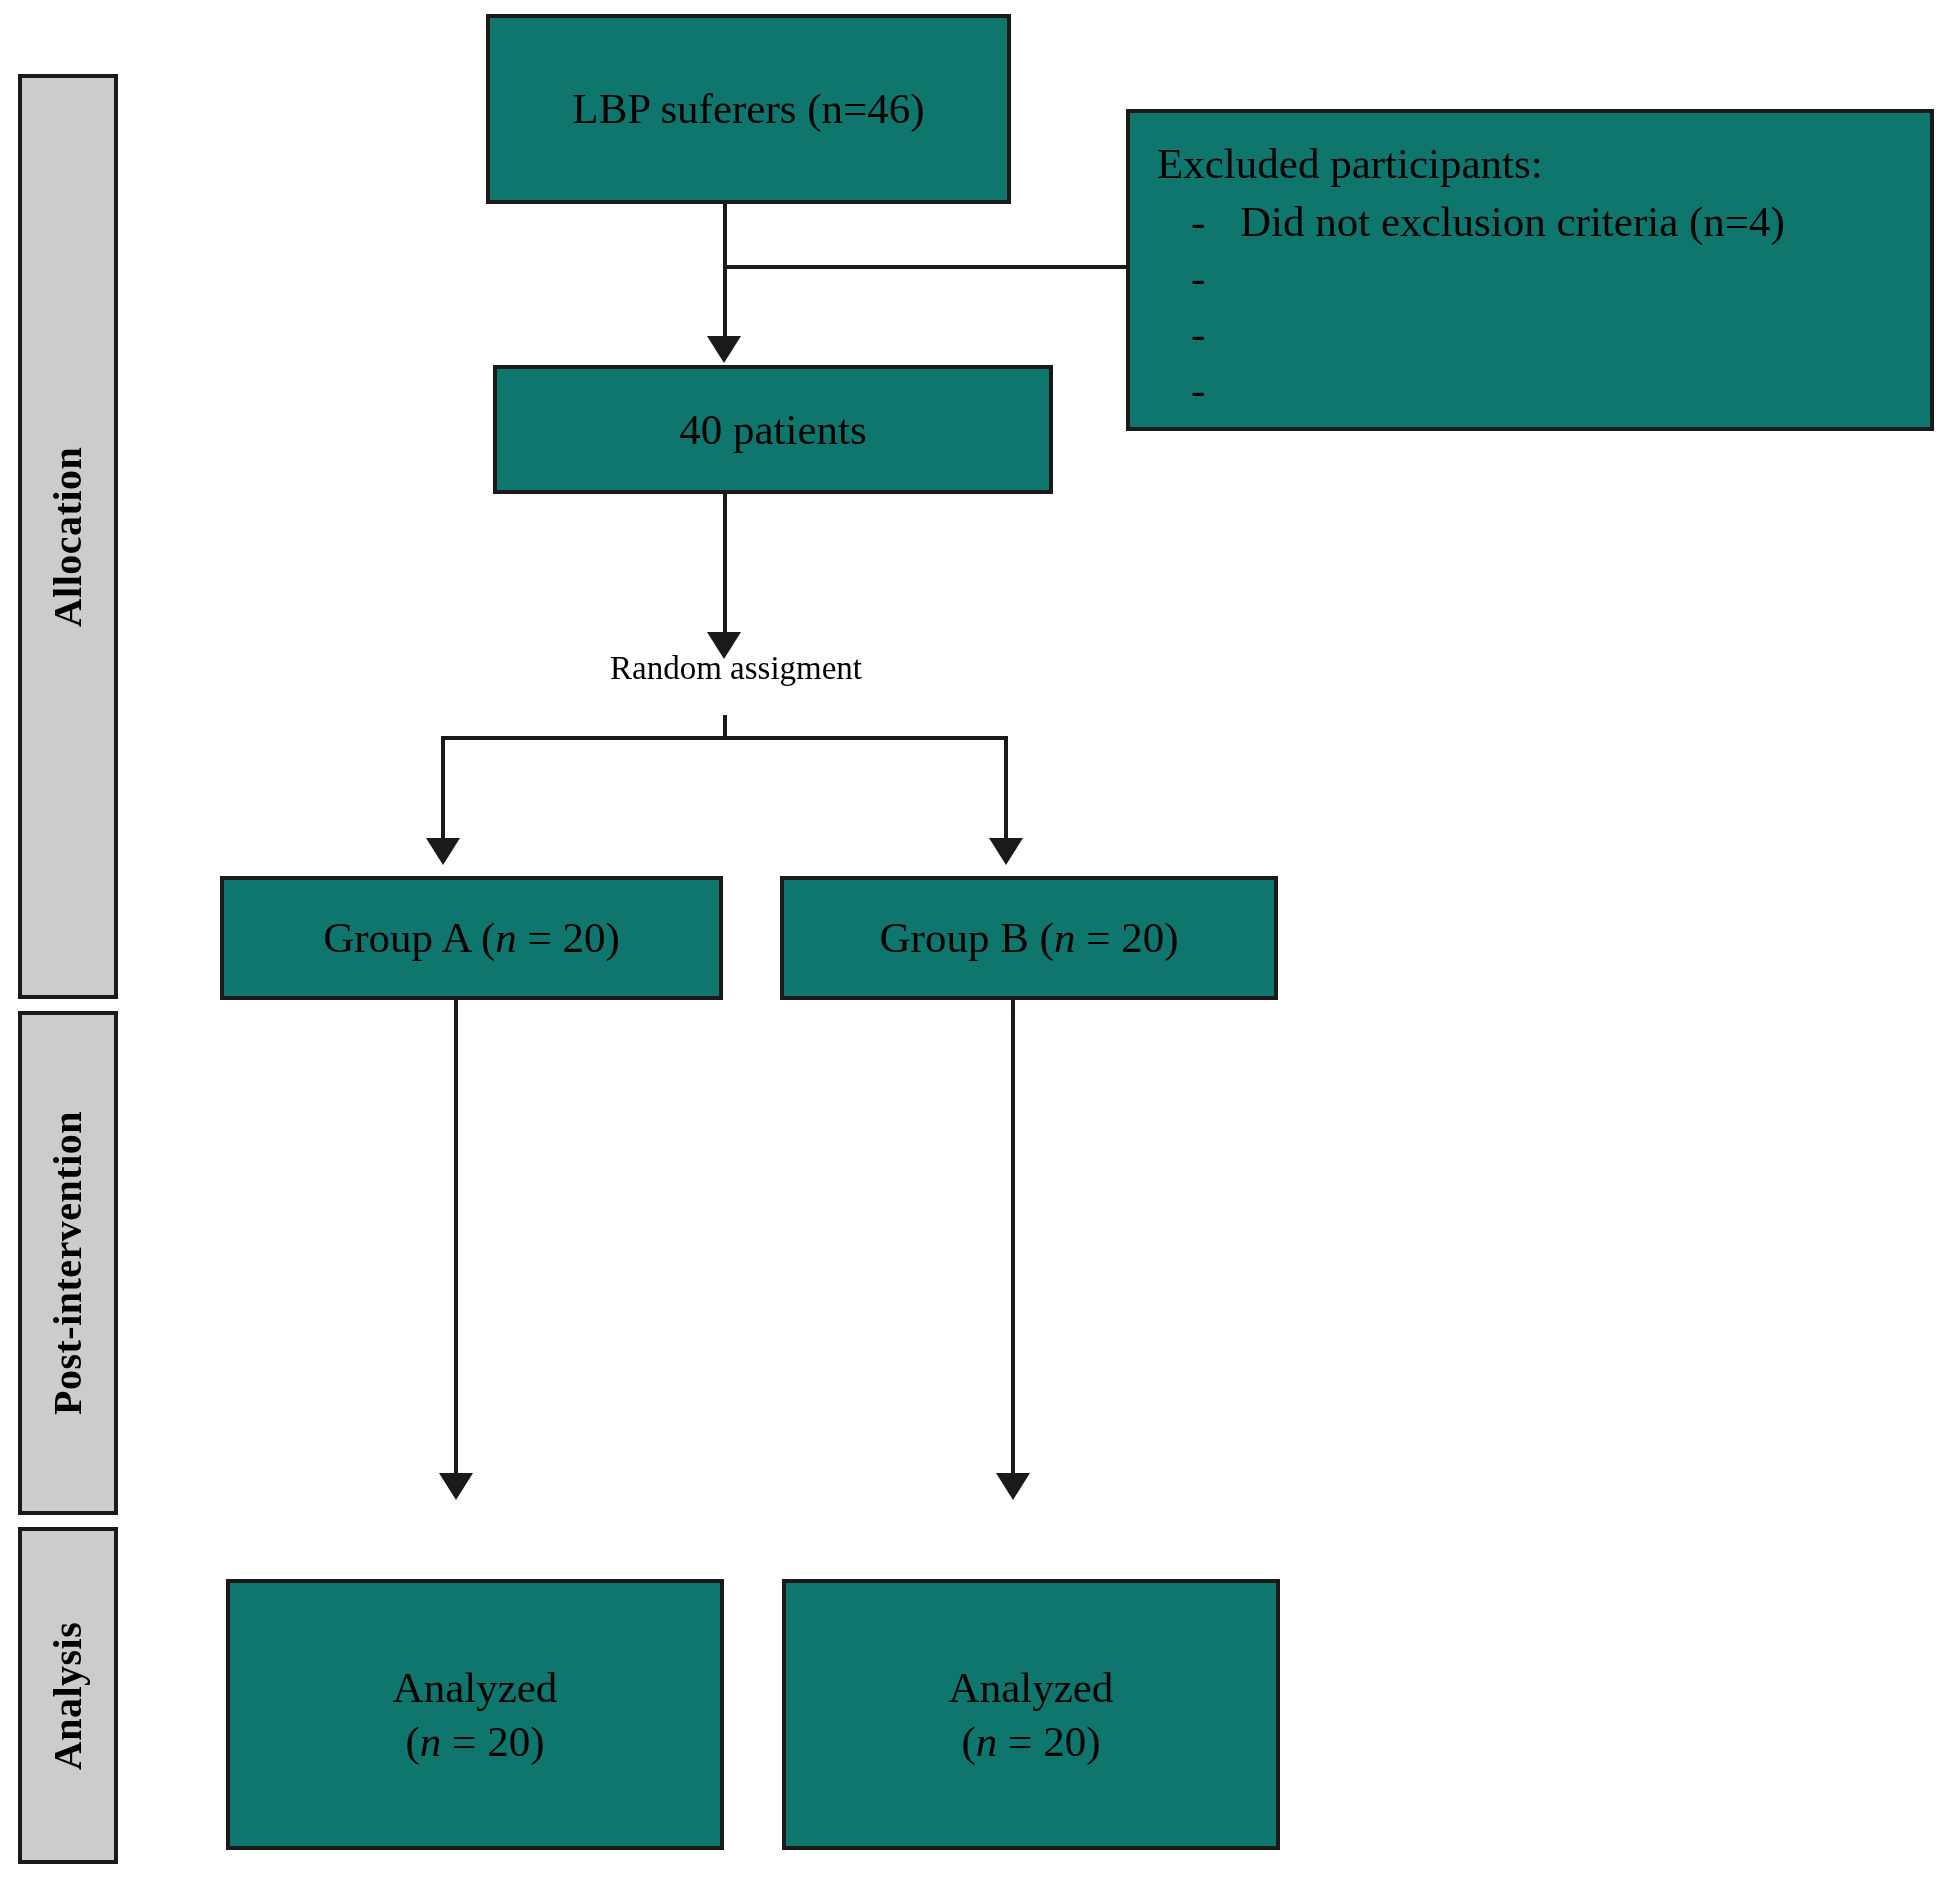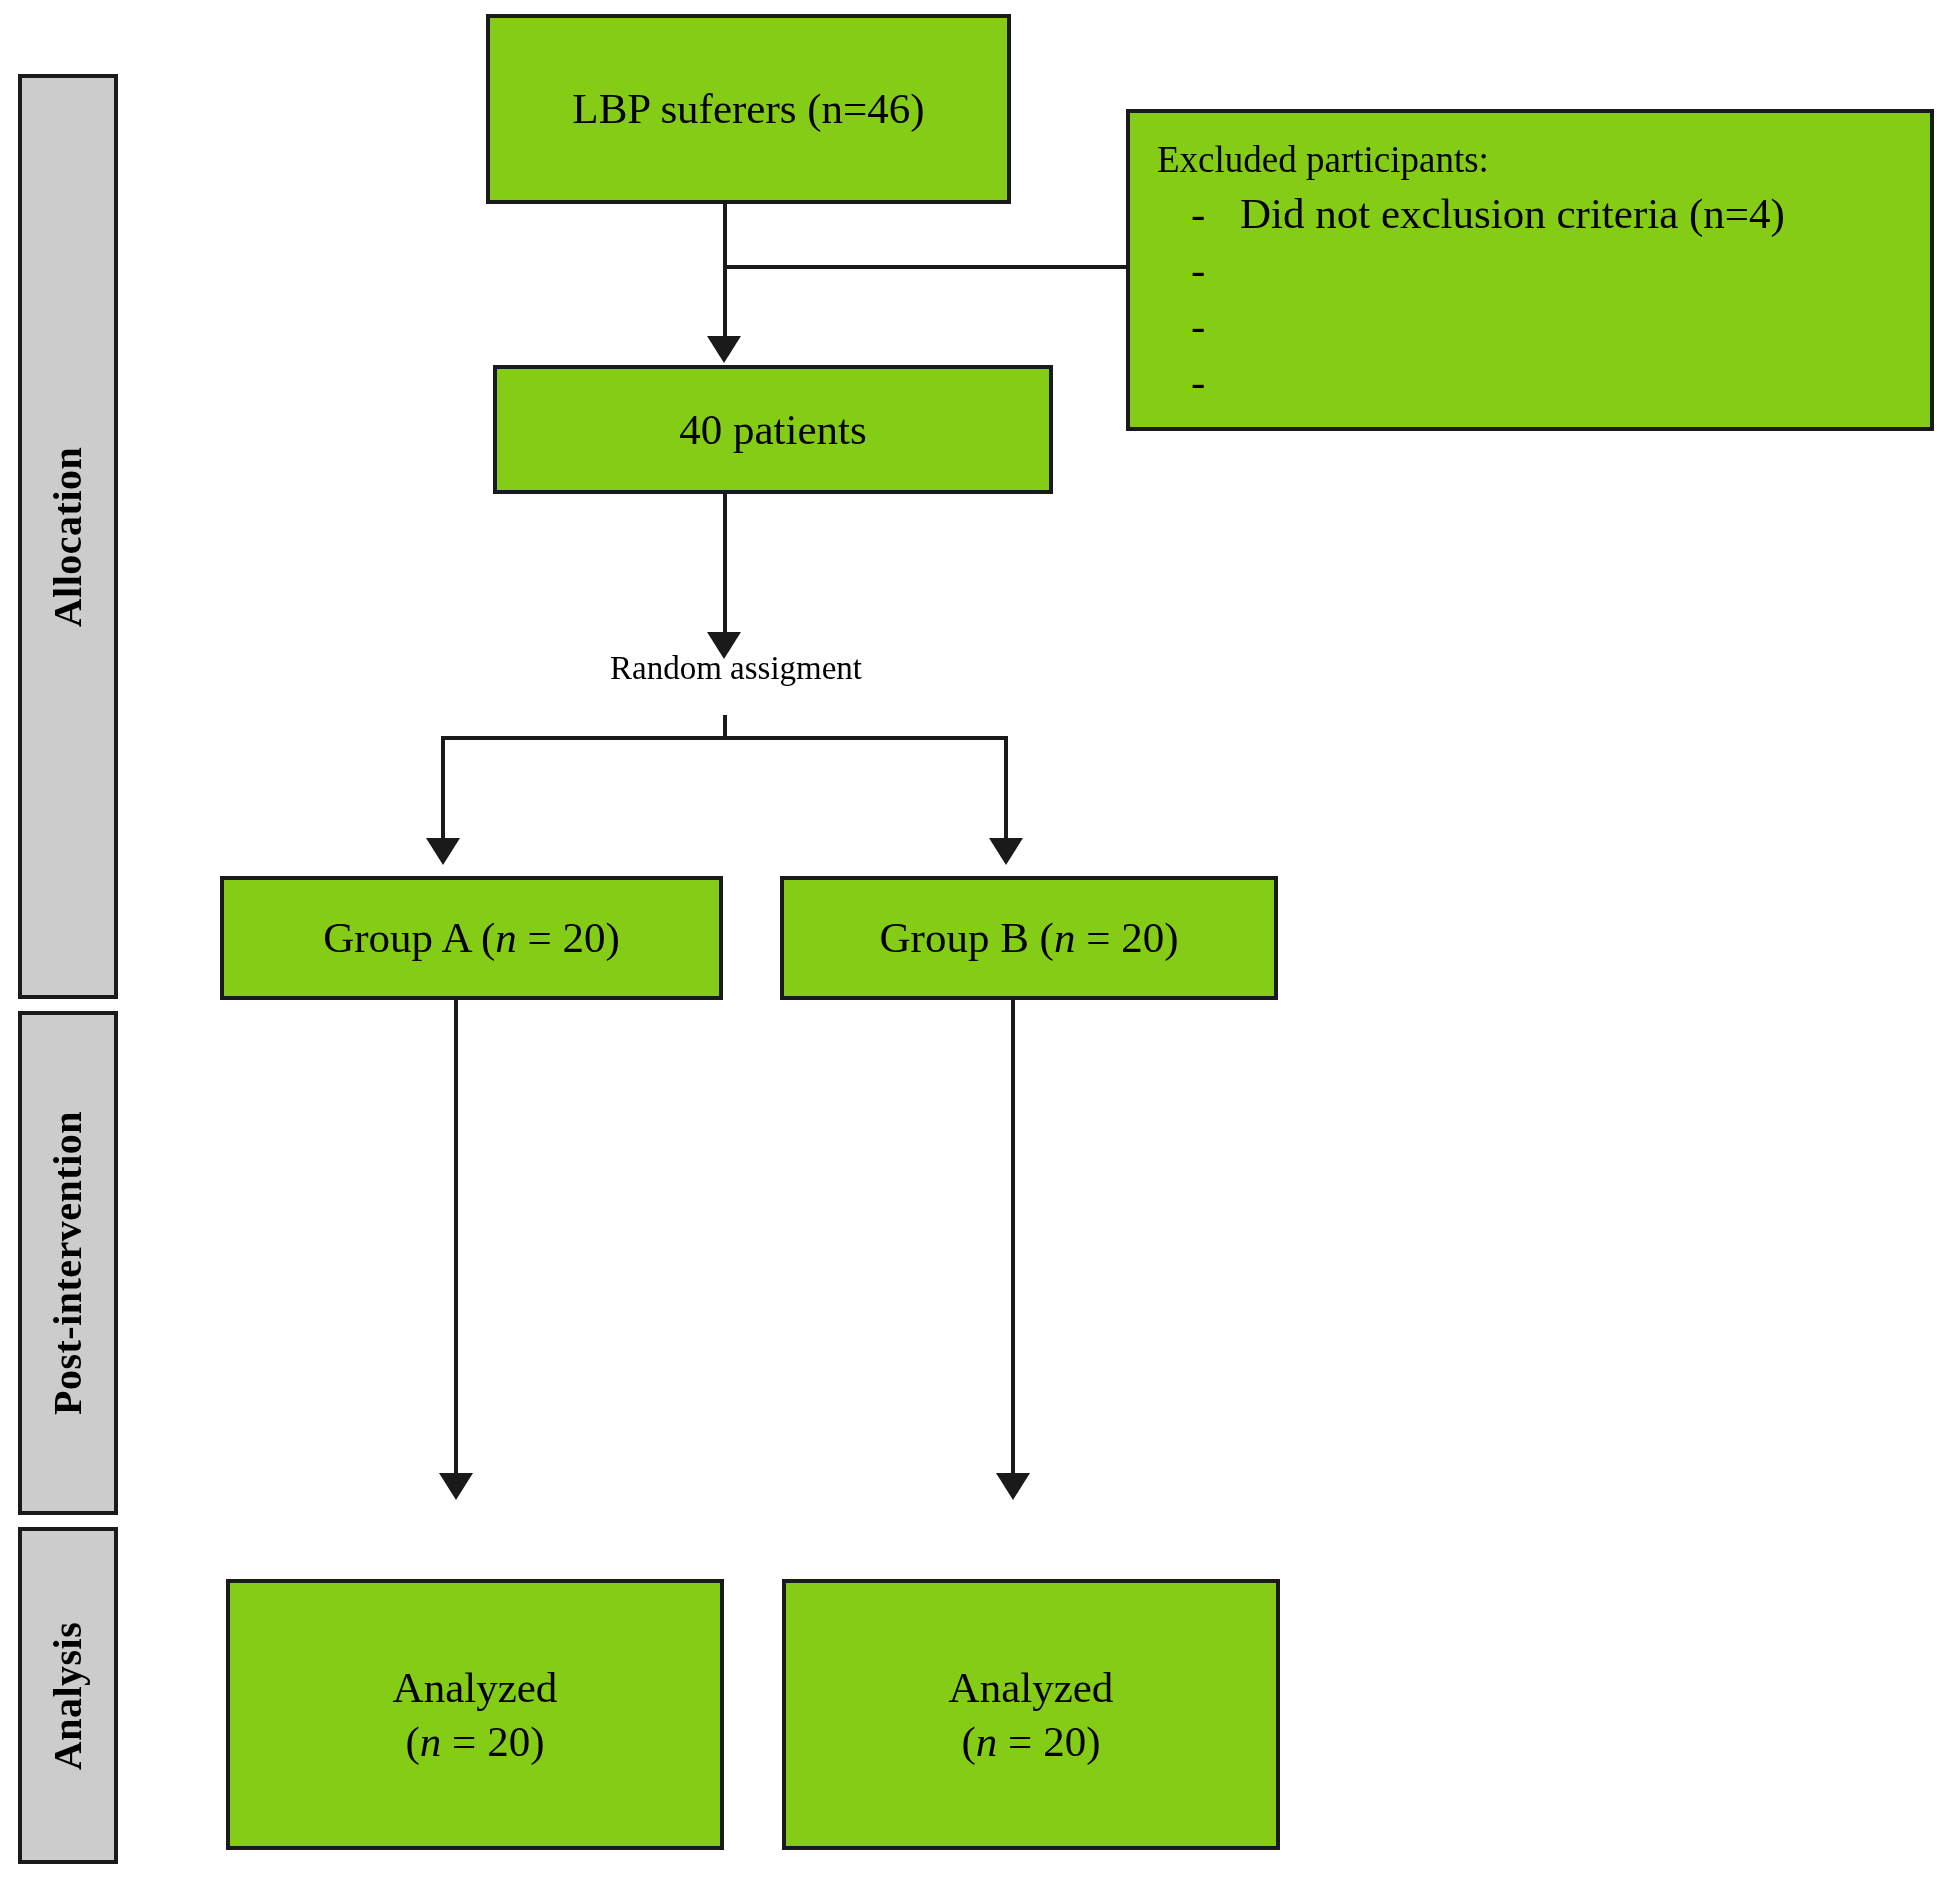--- a/index.html
+++ b/index.html
@@ -36,41 +36,41 @@
     letter-spacing: 0.5px;
     white-space: nowrap;
     transform: rotate(-90deg);
     transform-origin: center center;
     line-height: 1;
   }
 
   
   .node {
     position: absolute;
-    background: #84cc16;
+    background: #0f766e;
     border: 4.5px solid #1a1a1a;
     box-sizing: border-box;
     display: flex;
     align-items: center;
     justify-content: center;
     text-align: center;
     font-size: 43px;
     line-height: 1.25;
   }
   .node-inner {
     padding: 0 12.7px;
   }
   .node.left-align {
     justify-content: flex-start;
     text-align: left;
   }
 
   
   .excl-title {
-    font-size: 37px;
+    font-size: 43px;
     margin: 0 0 3.6px 0;
     white-space: nowrap;
   }
   .excl-list {
     list-style: none;
     margin: 0;
     padding: 0;
   }
   .excl-list li {
     font-size: 43px;

